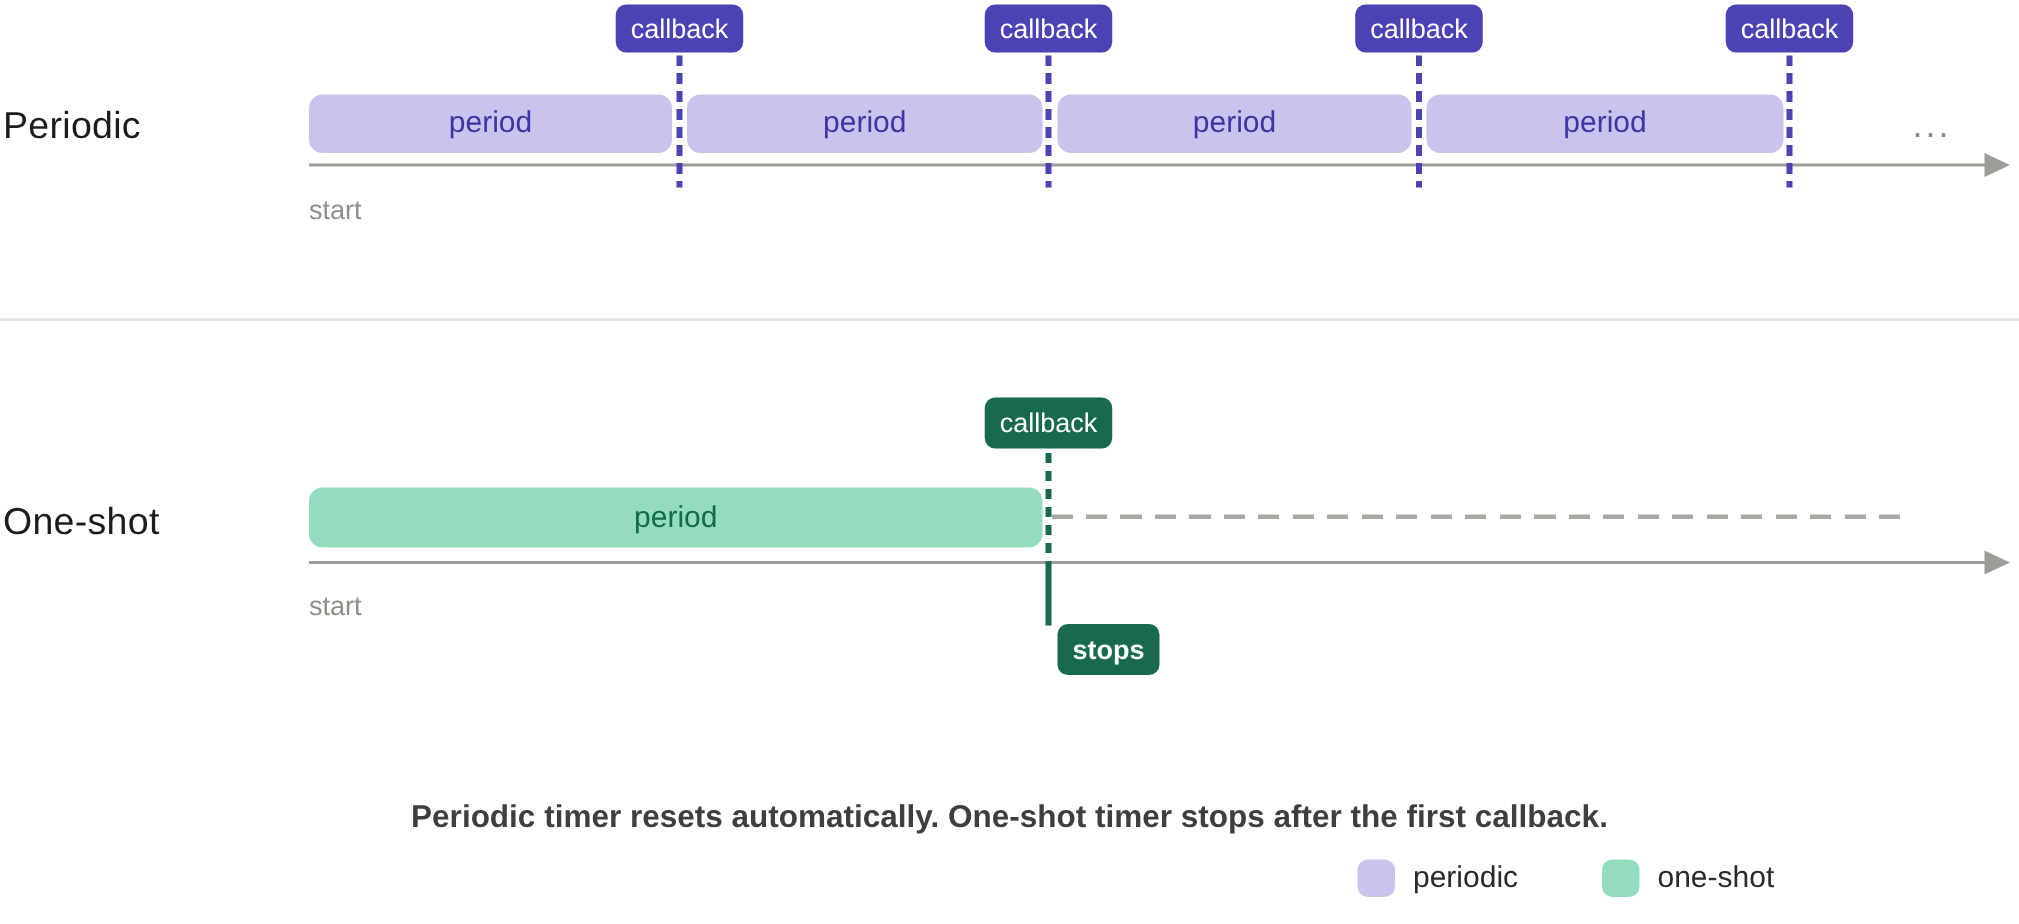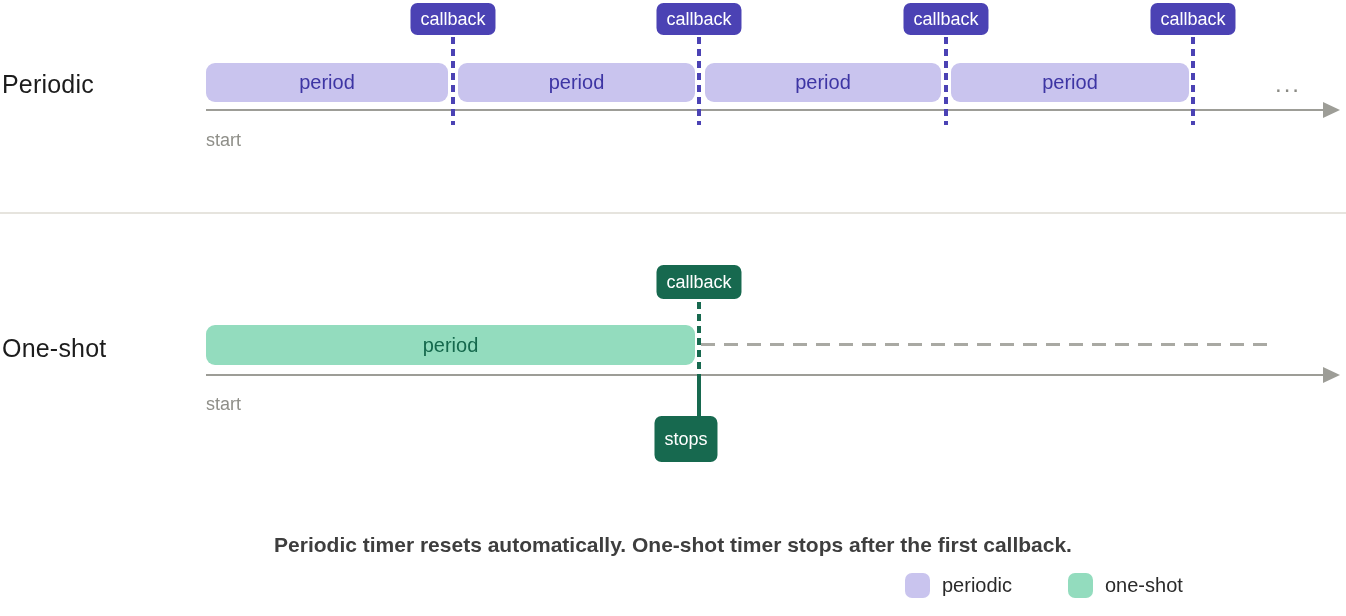--- a/index.html
+++ b/index.html
@@ -137,21 +137,21 @@
   .vsolid-green {
     position: absolute;
     left: 697px;
     top: 374px;
     height: 43px;
     width: 4px;
     background: #17694f;
   }
   .badge.green { background: #17694f; }
   .badge.os-callback { left: 699px; top: 265px; height: 34px; }
-  .badge.os-stops { left: 686px; top: 416px; height: 46px; }
+  .badge.os-stops { left: 739px; top: 416px; height: 34px; font-weight: bold; }
   .caption {
     position: absolute;
     left: 0;
     top: 533px;
     width: 1346px;
     text-align: center;
     font-size: 21px;
     color: #3e3e3e;
     font-weight: bold;
   }

